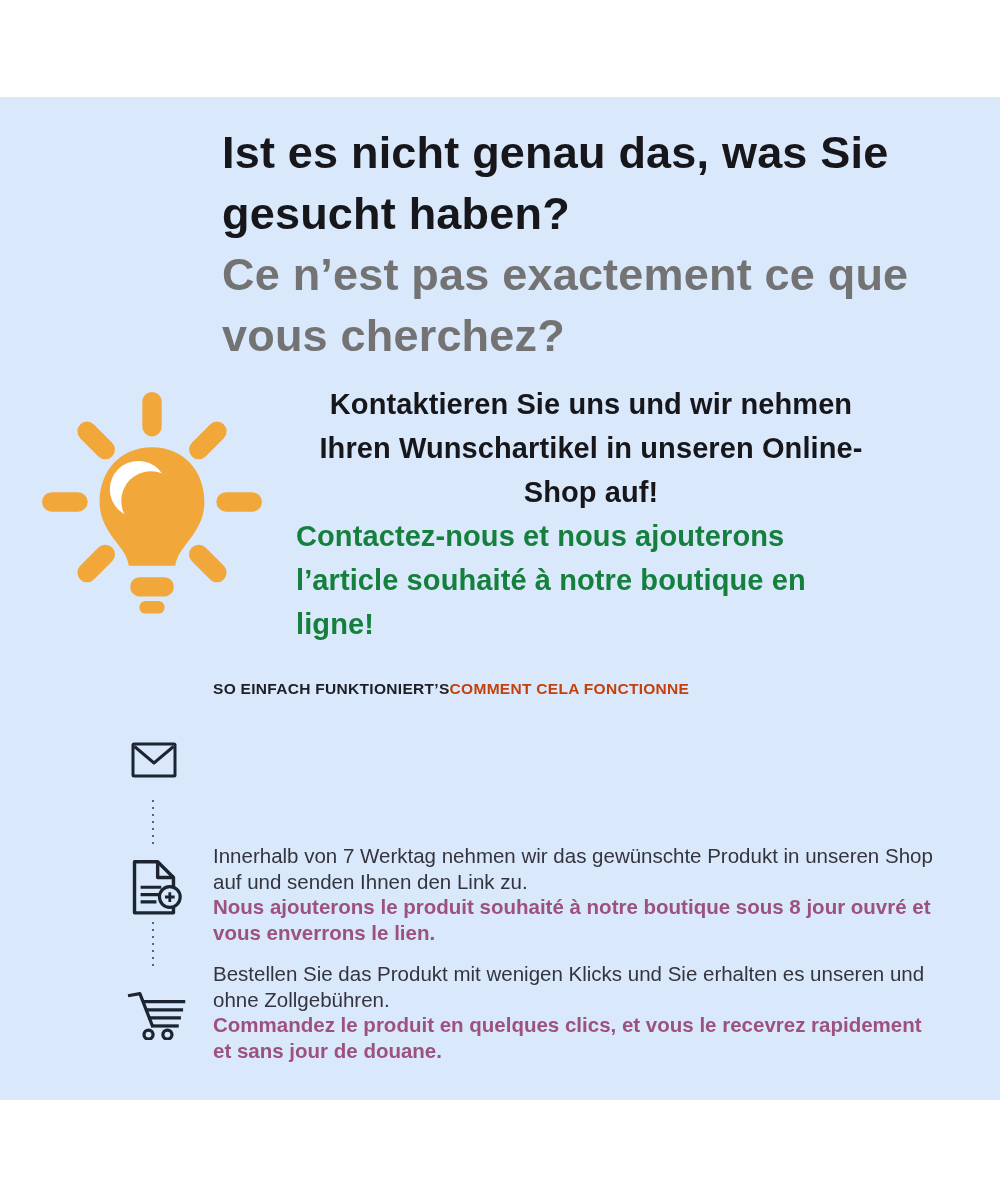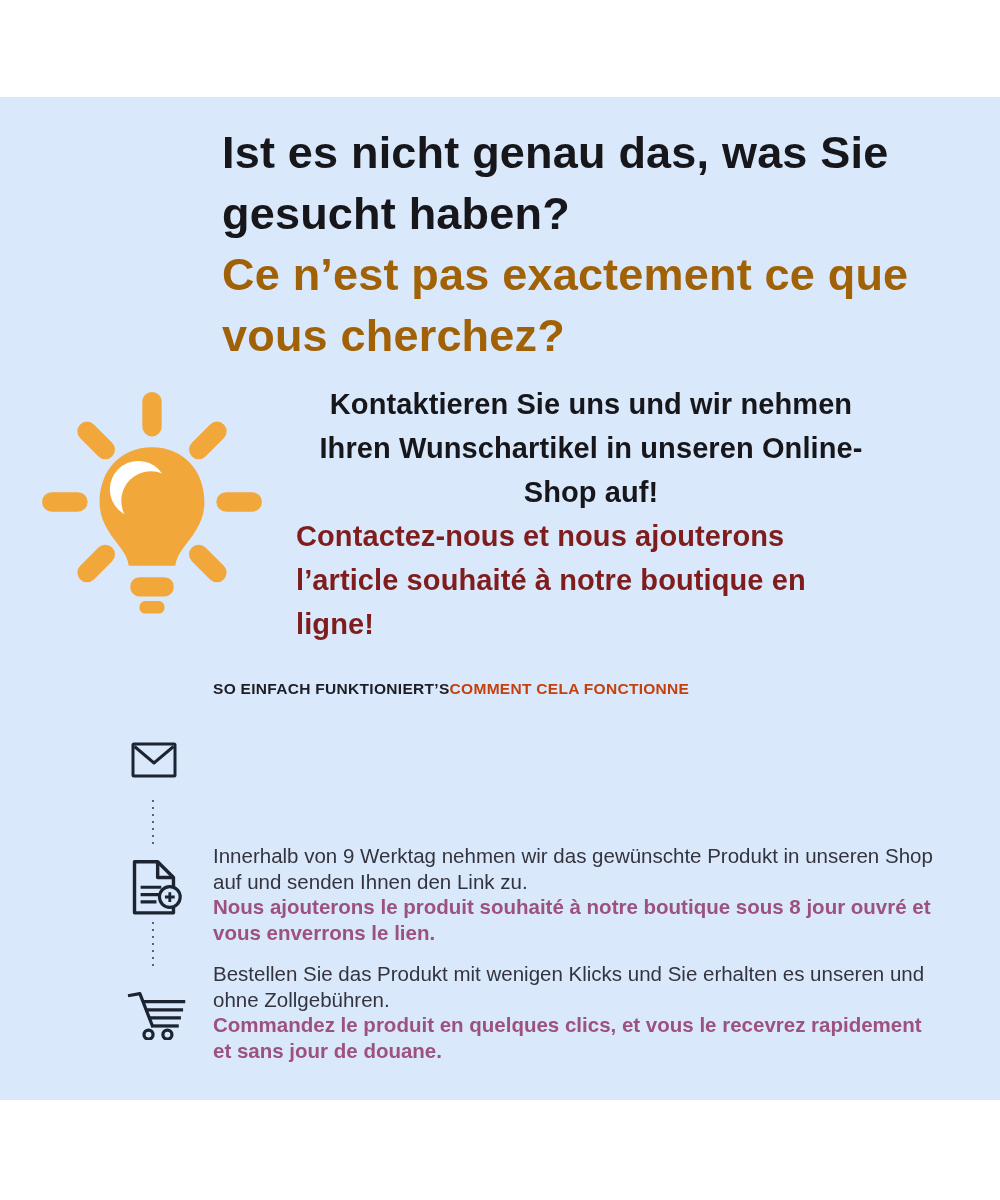--- a/index.html
+++ b/index.html
@@ -26,41 +26,41 @@
   .headline {
     position: absolute;
     left: 222px; top: 122px;
     width: 720px;
     font-size: 45px;
     font-weight: 700;
     line-height: 61px;
     letter-spacing: 0.2px;
   }
   .headline .de { color: #17171b; }
-  .headline .fr { color: #a16207; }
+  .headline .fr { color: #737373; }
 
   
   .bulb-wrap {
     position: absolute;
     left: 38px; top: 388px;
     width: 228px; height: 237px;
   }
 
   
   .intro {
     position: absolute;
     left: 296px; top: 382px;
     width: 590px;
     font-size: 29px;
     font-weight: 600;
     line-height: 44px;
     letter-spacing: 0.1px;
   }
   .intro .de { color: #17171b; text-align: center; }
-  .intro .fr { color: #7f1d1d; }
+  .intro .fr { color: #15803d; }
 
   
   .how-title {
     position: absolute;
     left: 213px; top: 680px;
     display: flex;
     gap: 0;
     font-size: 15.5px;
     font-weight: 700;
     letter-spacing: 0.3px;
@@ -149,21 +149,21 @@
   <div class="step-icon icon-document">
     <svg width="56" height="61" viewBox="0 0 46 50" aria-hidden="true">
       <path d="M7 3 H26 L39 16 V45 H7 Z" fill="none" stroke="#1b2430" stroke-width="2.8" stroke-linejoin="round"></path>
       <path d="M26 3 V16 H39" fill="none" stroke="#1b2430" stroke-width="2.8" stroke-linejoin="round"></path>
       <path d="M12 24 H29 M12 30 H29 M12 36 H25" stroke="#1b2430" stroke-width="2.6"></path>
       <circle cx="36" cy="32" r="8.5" fill="#d9e8fb" stroke="#1b2430" stroke-width="2.6"></circle>
       <path d="M36 28 V36 M32 32 H40" stroke="#1b2430" stroke-width="2.3"></path>
     </svg>
   </div>
   <div class="step-text step-text-2">
-    <span class="de">Innerhalb von 9 Werktag nehmen wir das gewünschte Produkt in unseren Shop auf und senden Ihnen den Link zu.</span>
+    <span class="de">Innerhalb von 7 Werktag nehmen wir das gewünschte Produkt in unseren Shop auf und senden Ihnen den Link zu.</span>
     <span class="fr">Nous ajouterons le produit souhaité à notre boutique sous 8 jour ouvré et vous enverrons le lien.</span>
   </div>
 
   <div class="connector connector-2"></div>
 
   <div class="step-icon icon-cart">
     <svg width="66" height="54" viewBox="0 0 60 50" aria-hidden="true">
       <g fill="none" stroke="#1b2430" stroke-width="3" stroke-linejoin="round">
         <path d="M5 9 L16 7 L28 38"></path>
         <path d="M19 14.5 H58"></path>

